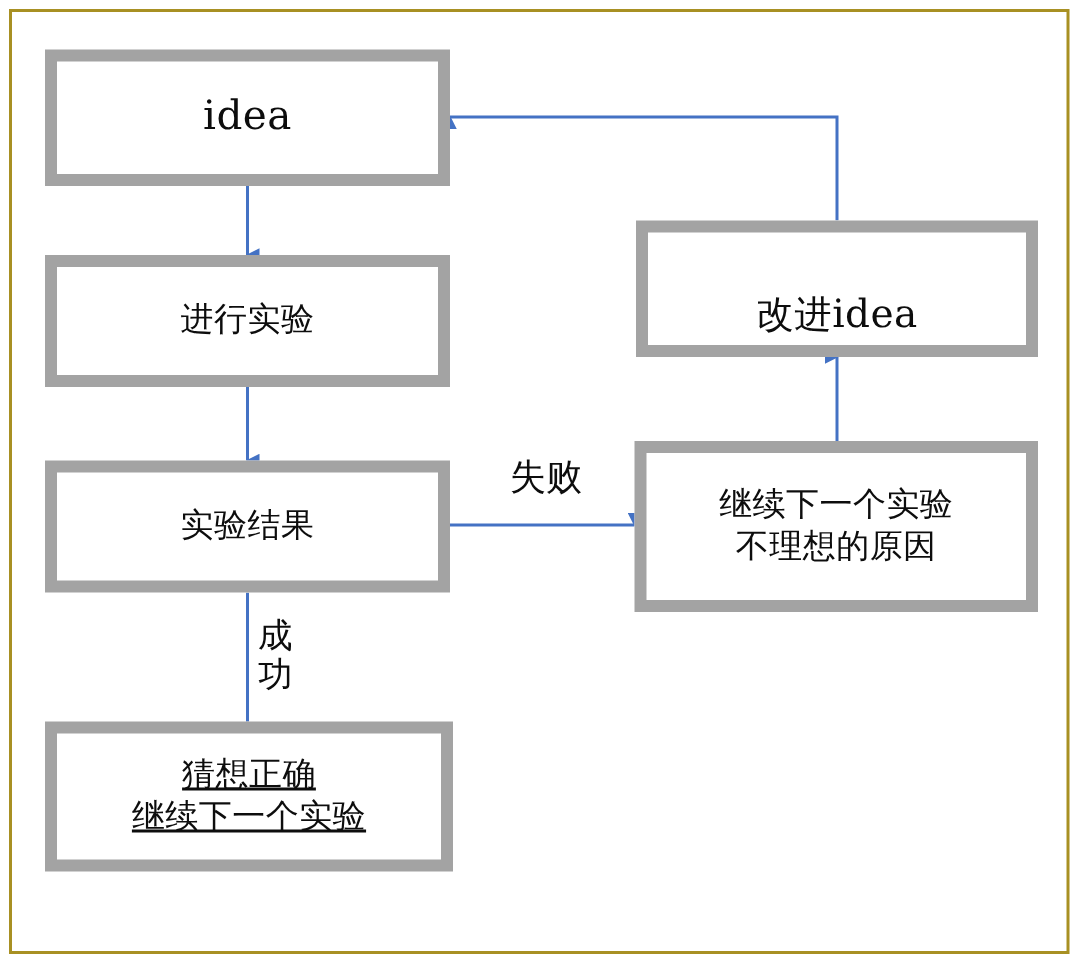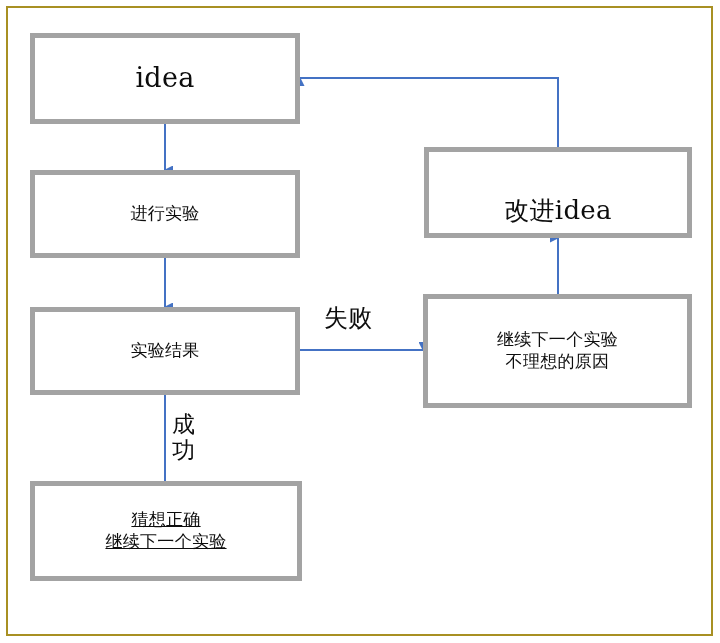--- a/index.html
+++ b/index.html
@@ -21,32 +21,32 @@
     left: 6px;
     top: 6px;
     width: 707px;
     height: 630px;
     border: 2px solid #A89023;
     box-sizing: border-box;
   }
   .node {
     position: absolute;
     box-sizing: border-box;
-    border: 5px solid #a3a3a3;
+    border: 8px solid #a3a3a3;
     background: #ffffff;
     display: flex;
     align-items: center;
     justify-content: center;
     text-align: center;
     color: #0d0d0d;
   }
   .node-label {
     line-height: 1.28;
     white-space: pre-line;
-    font-size: 17px;
+    font-size: 22px;
     letter-spacing: 0.3px;
   }
   .node-label.serif {
     font-family: "DejaVu Serif", serif;
     font-size: 27px;
   }
   .node-label.mixed {
     font-size: 25px;
     margin-top: 36px;
   }
@@ -71,21 +71,21 @@
     pointer-events: none;
   }
   .edge-label {
     position: absolute;
     color: #0d0d0d;
     font-size: 24px;
     line-height: 1.12;
     white-space: pre-line;
     text-align: center;
   }
-  #label-fail    { left: 324px; top: 305px; }
+  #label-fail    { left: 340px; top: 305px; }
   #label-success { left: 172px; top: 412px; font-size: 23px; }
 </style>
 </head>
 <body>
 
 <div id="canvas">
 
   <div id="outer-frame"></div>
 
   <svg id="connectors" viewBox="0 0 720 643" xmlns="http://www.w3.org/2000/svg">

